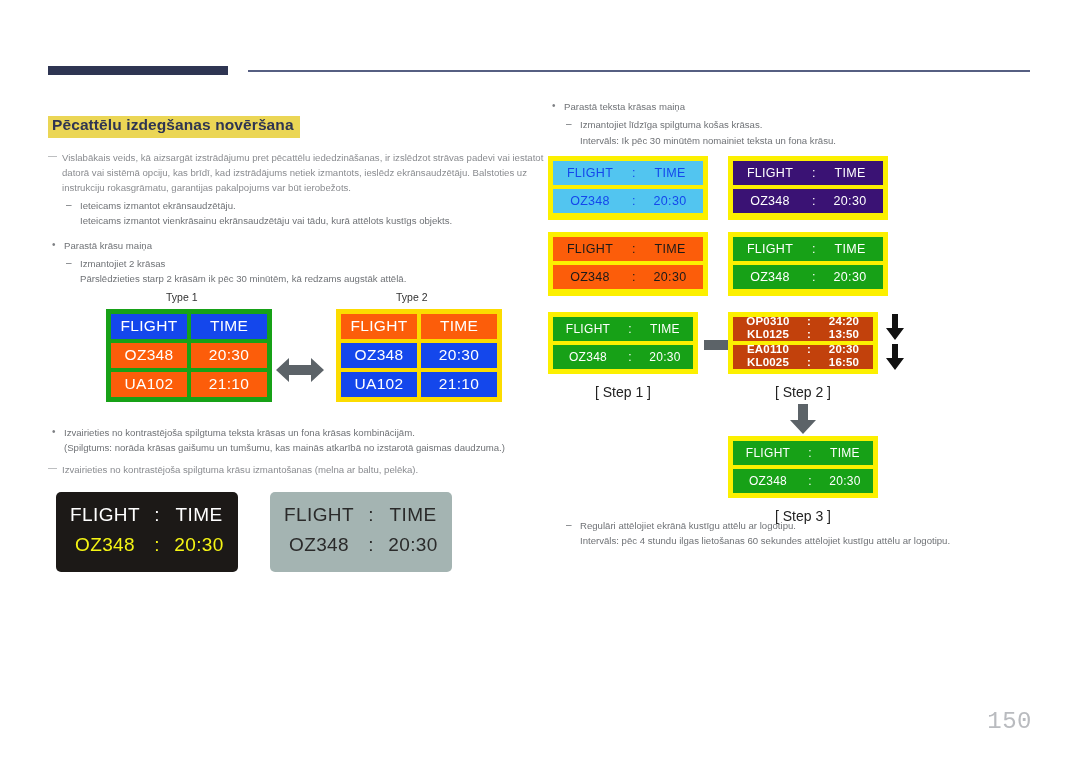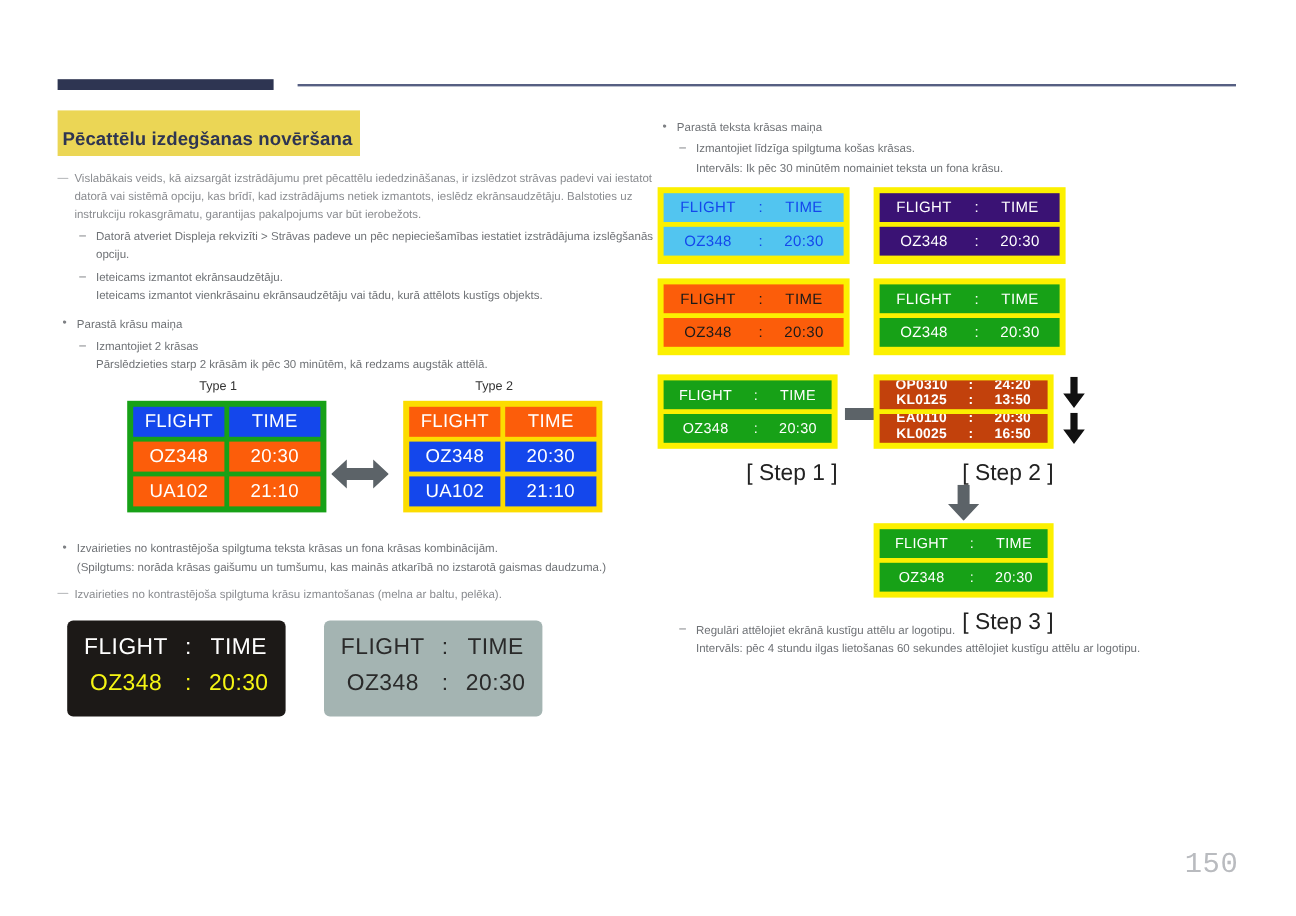--- a/index.html
+++ b/index.html
@@ -24,23 +24,24 @@
 
   
   .col-left  { position: absolute; left: 48px;  top: 92px; width: 500px; }
   .col-right { position: absolute; left: 548px; top: 92px; width: 486px; }
 
   
   .title {
     display: inline-block;
     font-size: 15.5px; font-weight: bold;
     color: #2e3552; background: #ebd655;
-    padding: 16px 6px 3px 4px;
+    padding: 0 6px 3px 4px;
     letter-spacing: .1px;
     line-height: 1.2;
+    margin-top: 24px;
   }
   .dash-block {
     position: relative;
     padding-left: 14px;
     font-size: 9.6px; color: #8a8c90; line-height: 1.58;
   }
   .dash-block::before {
     content: "—";
     position: absolute; left: 0; top: -1px;
     color: #9a9ca0; font-size: 9px;
@@ -145,21 +146,21 @@
   }
   .stepbox .grow {
     height: 24px; background: #17a117; color: #fff;
     display: flex; align-items: center; font-size: 12px; letter-spacing: .3px;
   }
   .stepbox .grow.r1 { margin-bottom: 4px; }
   .stepbox .ca { width: 70px; text-align: center; }
   .stepbox .cs { width: 14px; text-align: center; }
   .stepbox .cb { width: 56px; text-align: center; }
   .step-label {
-    position: absolute; font-size: 19px; color: #222; text-align: right;
+    position: absolute; font-size: 14px; color: #222; text-align: center;
     width: 150px;
   }
   .scrollbox {
     position: absolute; background: #fcf000; padding: 5px;
     width: 150px; height: 62px; overflow: hidden;
   }
   .scrollbox .grow {
     height: 24px; background: #c2410c; color: #fff; overflow: hidden;
     position: relative;
   }
@@ -188,21 +189,20 @@
   <div class="hdr-bar"></div>
   <div class="hdr-line"></div>
 
   <div class="col-left">
 
     <div class="title">Pēcattēlu izdegšanas novēršana</div>
 
     <div class="dash-block" style="margin-top:12px;">Vislabākais veids, kā aizsargāt izstrādājumu pret pēcattēlu iededzināšanas, ir izslēdzot strāvas padevi vai iestatot datorā vai sistēmā opciju, kas brīdī, kad izstrādājums netiek izmantots, ieslēdz ekrānsaudzētāju. Balstoties uz instrukciju rokasgrāmatu, garantijas pakalpojums var būt ierobežots.</div>
 
 
-    <div class="sub" style="margin-top:3px;">Datorā atveriet Displeja rekvizīti &gt; Strāvas padeve un pēc nepieciešamības iestatiet izstrādājuma izslēgšanās opciju.</div>
 
     <div class="sub" style="margin-top:3px;">Ieteicams izmantot ekrānsaudzētāju.</div>
 
     <div class="cont">Ieteicams izmantot vienkrāsainu ekrānsaudzētāju vai tādu, kurā attēlots kustīgs objekts.</div>
 
     <div class="bullet" style="margin-top:9px;">Parastā krāsu maiņa</div>
 
     <div class="sub" style="margin-top:3px;">Izmantojiet 2 krāsas</div>
 
     <div class="cont">Pārslēdzieties starp 2 krāsām ik pēc 30 minūtēm, kā redzams augstāk attēlā.</div>

